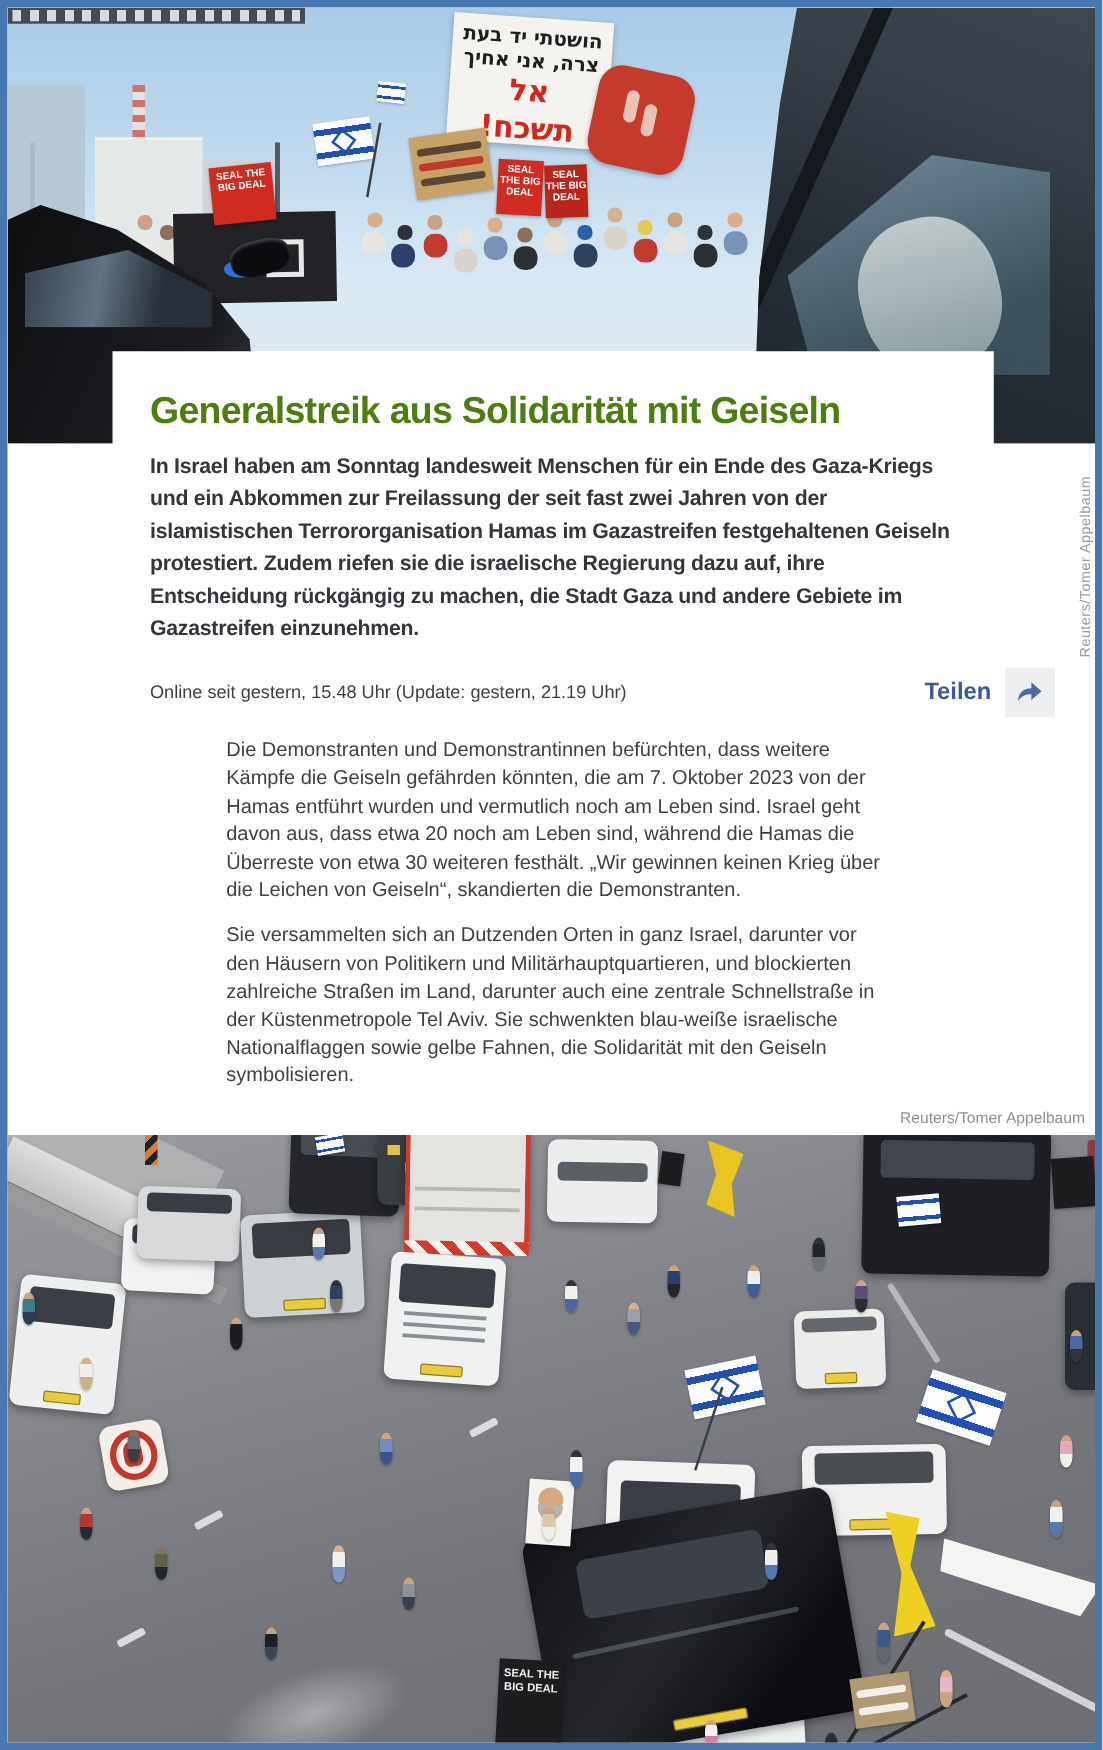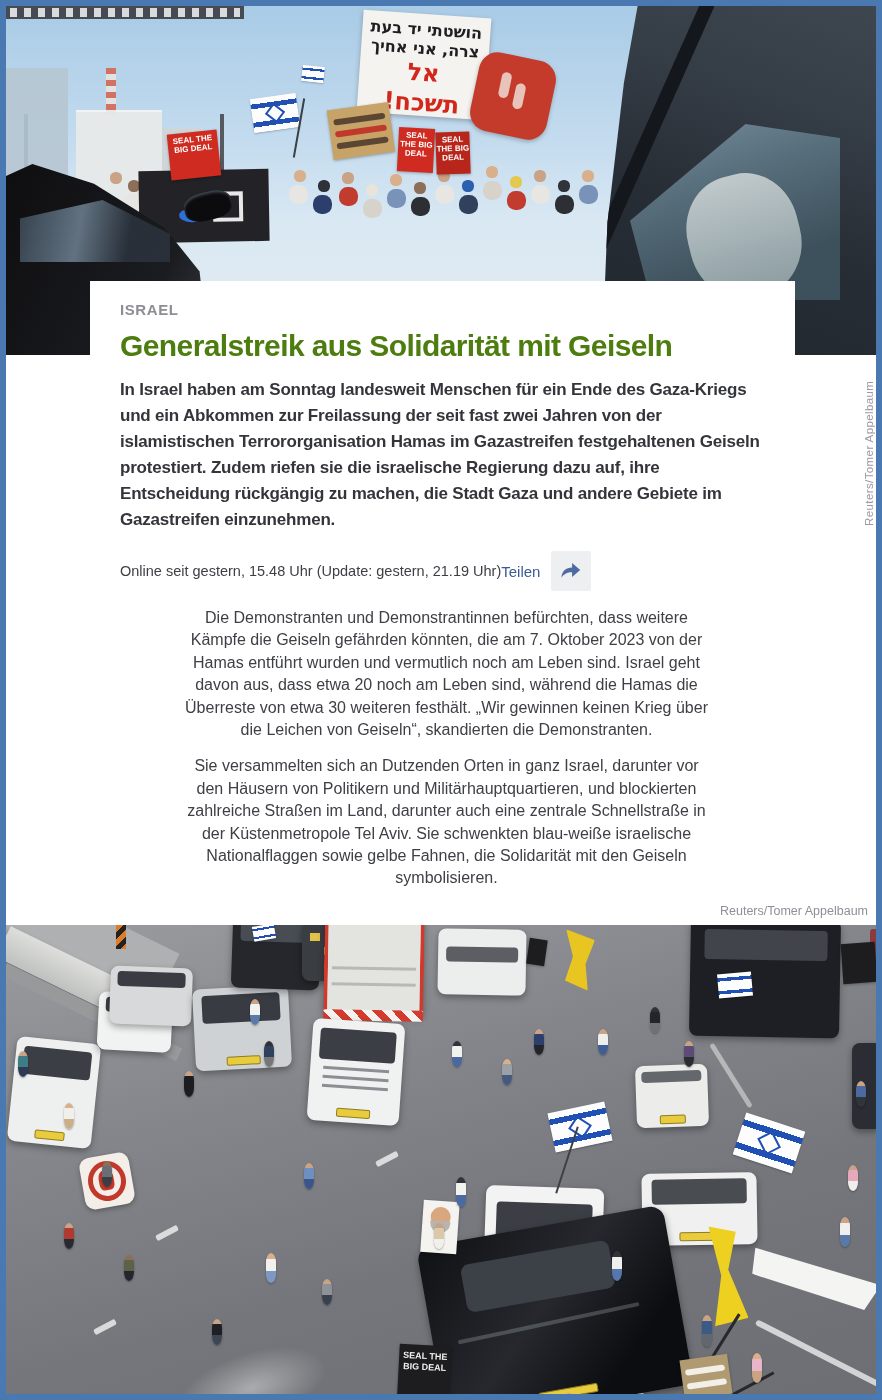--- a/index.html
+++ b/index.html
@@ -55,27 +55,27 @@
     background:linear-gradient(#dadfdf,#9fb0b4);transform:rotate(-14deg);opacity:.8;}
   .h-car-right .pillar{position:absolute;left:44px;top:-14px;width:14px;height:270px;background:#14181d;transform:rotate(24deg);}
   .h-redblob{left:468px;top:50px;width:78px;height:80px;background:#c43a2b;border-radius:24%;transform:rotate(12deg);box-shadow:0 2px 4px rgba(0,0,0,.25);}
   .h-redblob i{position:absolute;left:24px;top:18px;width:10px;height:26px;background:#f0e6dd;border-radius:5px;display:block;box-shadow:16px 8px 0 #f0e6dd;opacity:.8;}
 
   
   .card{position:relative;z-index:3;margin:-74px 81px 0 84px;background:#fff;padding:20px 30px 0 30px;box-sizing:border-box;}
   .cat{font-size:15px;font-weight:700;letter-spacing:.6px;color:#8d8d95;}
   h1.headline{margin:9px 0 0;font-size:30px;line-height:38px;font-weight:700;letter-spacing:-.6px;color:#4d7c0f;}
   .lead{margin-top:12px;font-size:17px;font-weight:700;line-height:26px;letter-spacing:-.2px;color:#34353b;}
-  .meta-row{display:flex;align-items:center;margin:18px 32px 0 114px;}
+  .meta-row{display:flex;justify-content:space-between;align-items:center;margin:18px 32px 0 114px;}
   .meta-text{font-size:14.5px;color:#3e3f44;}
   .share{display:flex;align-items:center;gap:11px;}
-  .teilen{color:#3b5a94;font-weight:400;font-size:15px;cursor:pointer;}
+  .teilen{color:#3b5a94;font-weight:700;font-size:19px;cursor:pointer;}
   .share-btn{width:40px;height:40px;background:#edeff1;border:none;border-radius:2px;display:flex;align-items:center;justify-content:center;cursor:pointer;padding:0;}
   .body-copy{margin:16px 164px 0 175px;}
-  .body-copy p{margin:0 0 14px;font-size:16px;line-height:22.4px;color:#3f4046;text-align:center;}
+  .body-copy p{margin:0 0 14px;font-size:16px;line-height:22.4px;color:#3f4046;}
   .credit-line{height:16px;margin:6px 8px 0 0;text-align:right;font-size:12.5px;color:#8f8f97;}
   .vert-credit{position:absolute;right:1px;top:362px;height:158px;writing-mode:vertical-rl;transform:rotate(180deg);font-size:11.5px;letter-spacing:.4px;color:#9a9aa2;z-index:2;}
 
   
   .photo2{position:relative;margin-top:5px;height:506px;overflow:hidden;
     background:linear-gradient(165deg,#9a9ca0 0%,#84868b 32%,#74767b 62%,#6b6d72 100%);}
   .car{position:absolute;border-radius:8px;box-shadow:0 3px 7px rgba(0,0,0,.35);}
   .car .ws{position:absolute;left:9%;right:9%;top:9%;height:26%;background:#2b2f35;border-radius:4px;opacity:.92;display:block;}
   .car .pl{position:absolute;left:32%;right:32%;bottom:5%;height:7px;background:#e9cb3e;border:1px solid #8d7d1f;border-radius:2px;display:block;}
   .dash{position:absolute;width:6px;height:24px;background:rgba(242,242,242,.8);transform:rotate(62deg);border-radius:2px;}
@@ -149,21 +149,20 @@
     <div class="abs h-car-right">
       <div class="glass"></div>
       <div class="blob"></div>
       <div class="pillar"></div>
     </div>
   </div>
 
   <span class="vert-credit">Reuters/Tomer Appelbaum</span>
 
   <div class="card">
-    <div class="cat">ISRAEL</div>
     <h1 class="headline">Generalstreik aus Solidarität mit Geiseln</h1>
     <div class="lead">In Israel haben am Sonntag landesweit Menschen für ein Ende des Gaza-Kriegs und ein Abkommen zur Freilassung der seit fast zwei Jahren von der islamistischen Terrororganisation Hamas im Gazastreifen festgehaltenen Geiseln protestiert. Zudem riefen sie die israelische Regierung dazu auf, ihre Entscheidung rückgängig zu machen, die Stadt Gaza und andere Gebiete im Gazastreifen einzunehmen.</div>
   </div>
 
   <div class="meta-row">
     <span class="meta-text">Online seit gestern, 15.48 Uhr (Update: gestern, 21.19 Uhr)</span>
     <span class="share">
       <span class="teilen">Teilen</span>
       <button class="share-btn">
         <span style="display:flex;">

